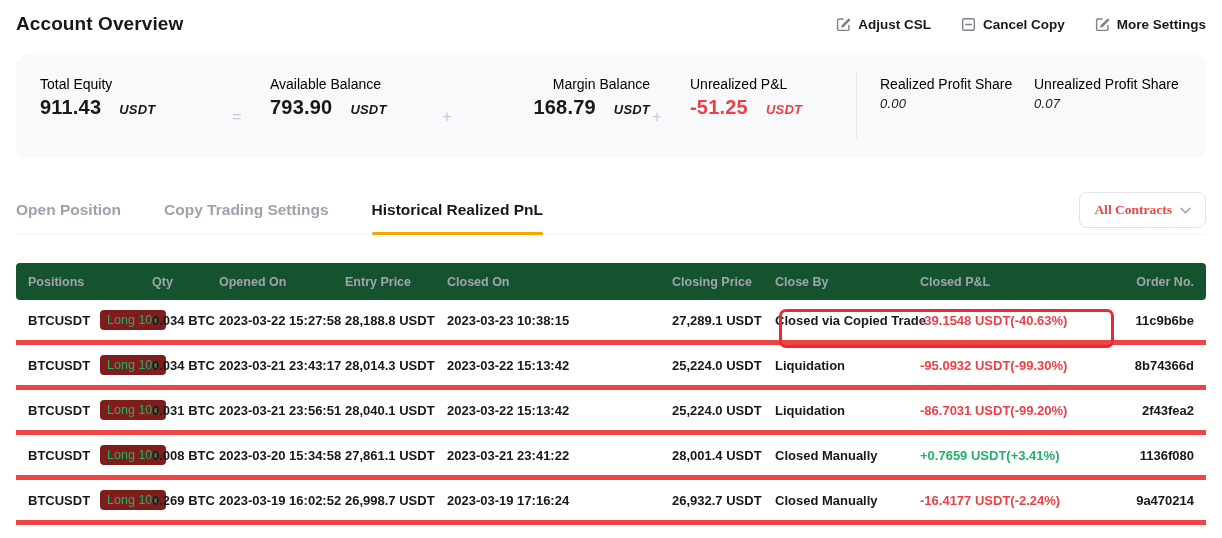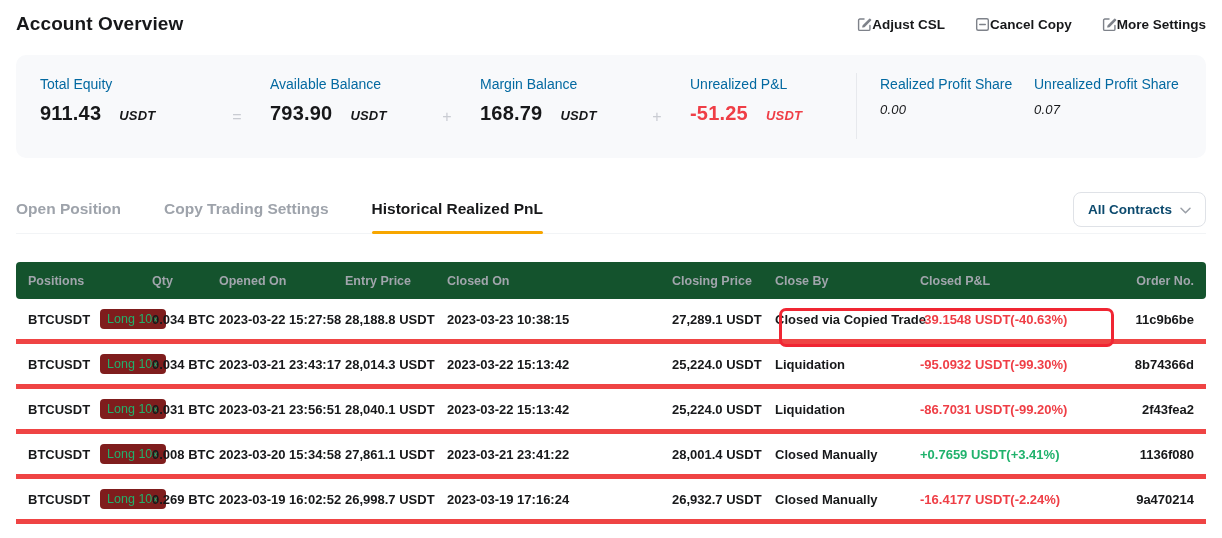--- a/index.html
+++ b/index.html
@@ -7,48 +7,48 @@
   body {
     font-family: "Liberation Sans", sans-serif;
     background:#ffffff; color:#17181a;
   }
   .page { padding:0 16px; }
 
   
   .header-row { display:flex; justify-content:space-between; align-items:center; padding-top:13px; }
   .page-title { font-size:19px; font-weight:700; letter-spacing:.1px; }
   .actions { display:flex; align-items:center; gap:30px; }
-  .action-btn { display:flex; align-items:center; background:none; border:none;
+  .action-btn { display:flex; align-items:center; gap:7px; background:none; border:none;
     font-family:inherit; font-size:13.5px; font-weight:700; color:#17181a; cursor:pointer;justify-content:center; }
   .action-btn svg { display:block; }
 
   
   .stats-panel { margin-top:20px; height:103px; background:#f8f9fb; border-radius:10px;
     padding:21px 24px; display:flex; align-items:flex-start; }
   .stat { flex:0 0 auto; }
-  .stat .lbl { font-size:14px; color:#0369a1; margin-bottom:10px; }
+  .stat .lbl { font-size:14px; color:#000000; margin-bottom:4px; }
   .stat .val { font-size:20px; font-weight:700; letter-spacing:.2px; }
   .stat .val .unit { font-size:13px; font-weight:700; margin-left:18px;font-style:italic; }
   .stat.red .val { color:#ef3e46; }
   .stat.plain .val { font-weight:400; font-size:13px;font-style:italic; }
-  .s1 { width:190px; } .s2 { width:170px; } .s3 { width:170px; } .s4 { width:150px; } .s5 { width:154px; }
+  .s1 { width:190px; } .s2 { width:170px; } .s3 { width:170px;text-align:right; } .s4 { width:150px; } .s5 { width:154px; }
   .op { width:14px; margin-right:26px; margin-top:32px; color:#c9ccd2; font-size:16px; text-align:center; flex:0 0 auto; }
   .v-divider { width:1px; height:66px; background:#e7e9ed; margin:-3px 23px 0 16px; flex:0 0 auto; }
 
   
   .tabs-row { margin-top:34px; display:flex; justify-content:space-between; align-items:flex-end;
     border-bottom:1px solid #f2f4f6; }
   .tabs { display:flex; gap:43px; }
   .tab { font-size:15.5px; font-weight:700; color:#9ea3ab; padding-bottom:15px; position:relative; cursor:pointer; }
   .tab.active { color:#17181a; }
   .tab.active::after { content:""; position:absolute; left:0; right:0; bottom:-1px; height:3px;
     background:#f7a600; border-radius:2px; }
   .contracts-btn { display:flex; align-items:center; gap:8px; background:#fff; border:1px solid #dfe2e7;
-    border-radius:8px; padding:9px 14px; margin-bottom:6px; font-family:Liberation Sans, sans-serif; font-size:13.5px;
-    font-weight:700; color:#0c4a6e; cursor:pointer; }
+    border-radius:8px; padding:9px 14px; margin-bottom:6px; font-family:Liberation Serif, serif; font-size:13.5px;
+    font-weight:700; color:#ef4444; cursor:pointer; }
 
   
   .table-wrap { margin-top:28px; position:relative; }
   .thead, .trow { display:grid;
     grid-template-columns:124px 67px 126px 102px 225px 103px 145px 182px 1fr;
     align-items:center; padding:0 12px; }
   .thead { background:#14532d; height:37px; border-radius:4px;font-weight:bold; }
   .thead .hcell { font-size:12.5px; color:#a1a5ac; white-space:nowrap; }
   .thead .hcell:last-child { text-align:right; }
   .trow { height:45px; border-bottom:5px solid #ef4444; background:#fff; }

